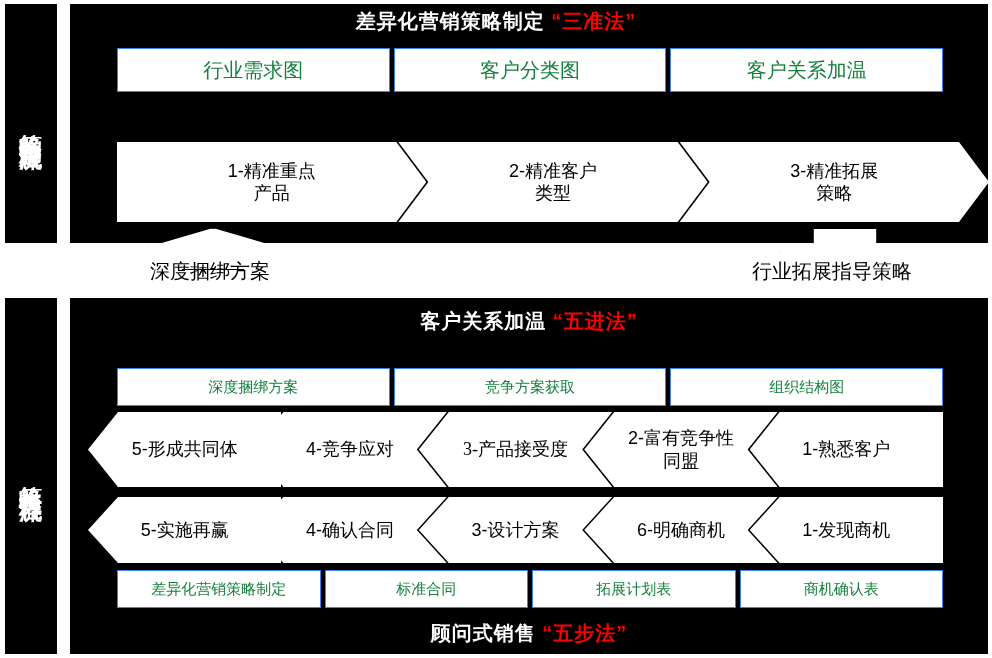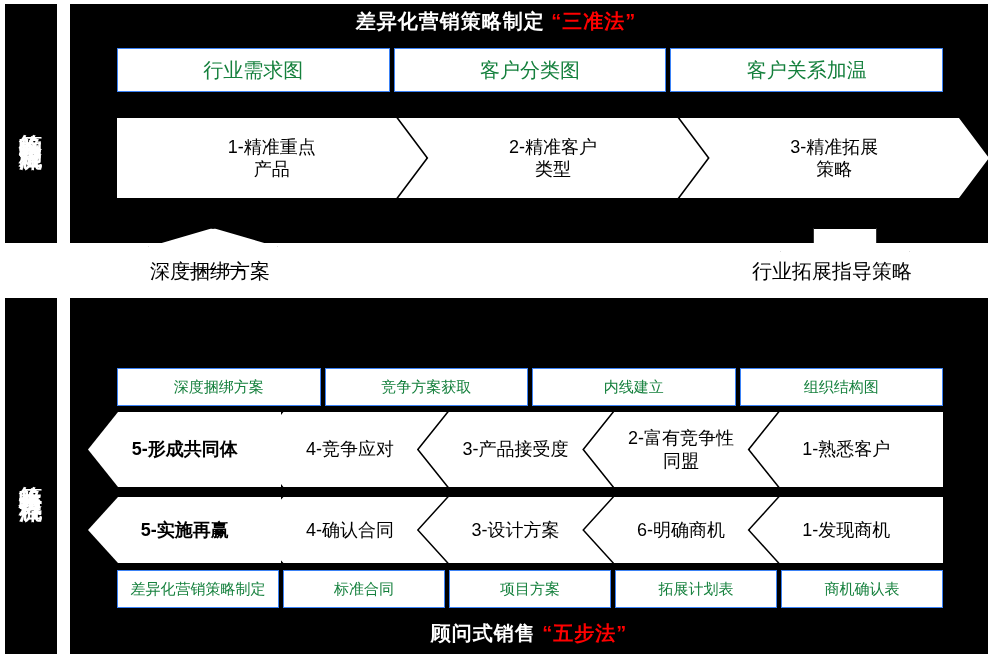--- a/index.html
+++ b/index.html
@@ -88,34 +88,34 @@
     text-align:center;
     color:#000000;
     box-sizing:border-box;
     font-size:18px;
     line-height:1.25;
   }
   
   .chev-r{
     clip-path:polygon(0 0, calc(100% - 30px) 0, 100% 50%, calc(100% - 30px) 100%, 0 100%, 30px 50%);
     margin-left:-28px;
+    margin-top:24px;
   }
   .chev-r.first{
     clip-path:polygon(0 0, calc(100% - 30px) 0, 100% 50%, calc(100% - 30px) 100%, 0 100%);
     margin-left:0;
   }
   
   .chev-l{
     clip-path:polygon(30px 0, 100% 0, calc(100% - 30px) 50%, 100% 100%, 30px 100%, 0 50%);
     margin-left:-28px;
   }
   .chev-l.first{
     clip-path:polygon(30px 0, 100% 0, 100% 100%, 30px 100%, 0 50%);
     margin-left:0;
-    font-weight:bold;
   }
   .chev-l.last{
     clip-path:polygon(30px 0, 100% 0, 100% 100%, 30px 100%, 0 50%);
   }
   .chev span{padding:0 6px;}
 
   .flow-top{left:117px;top:118px;width:872px;height:80px;}
   .flow-top .chev{height:80px;}
 
   .flow-b1{left:88px;top:412px;width:855px;height:75px;}
@@ -184,36 +184,39 @@
 
   <div class="conn-arrow arrow-down"></div>
   <div class="conn-label label-right">行业拓展指导策略</div>
 
   <div class="side-label side-bottom">
     <span>策略执行流程</span>
   </div>
 
   <div class="panel panel-bottom"></div>
 
+  <div class="section-title title-mid">
+    <span>客户关系加温</span>
+    <span class="hl">“五进法”</span>
+  </div>
 
   <div class="boxrow sm-row sm-row-top">
     <div class="cell">深度捆绑方案</div>
     <div class="cell">竞争方案获取</div>
-    <div class="cell">内线建立</div>
     <div class="cell">组织结构图</div>
   </div>
 
   <div class="chev-row flow-b1">
     <div class="chev chev-l first" style="flex:1;">
         <span>5-形成共同体</span>
       </div>
     <div class="chev chev-l" style="flex:1;">
         <span>4-竞争应对</span>
       </div>
-    <div class="chev chev-l" style="flex:1;">
+    <div class="chev chev-l" style="flex:1;font-family:Liberation Serif, serif;">
         <span>3-产品接受度</span>
       </div>
     <div class="chev chev-l" style="flex:1;">
         <span>2-富有竞争性<br>同盟</span>
       </div>
     <div class="chev chev-l last" style="flex:1;">
         <span>1-熟悉客户</span>
       </div>
   </div>
 
@@ -231,21 +234,20 @@
         <span>6-明确商机</span>
       </div>
     <div class="chev chev-l last" style="flex:1;">
         <span>1-发现商机</span>
       </div>
   </div>
 
   <div class="boxrow sm-row sm-row-bottom">
     <div class="cell">差异化营销策略制定</div>
     <div class="cell">标准合同</div>
-    <div class="cell">项目方案</div>
     <div class="cell">拓展计划表</div>
     <div class="cell">商机确认表</div>
   </div>
 
   <div class="section-title title-bottom">
     <span>顾问式销售</span>
     <span class="hl">“五步法”</span>
   </div>
 
 </div>

